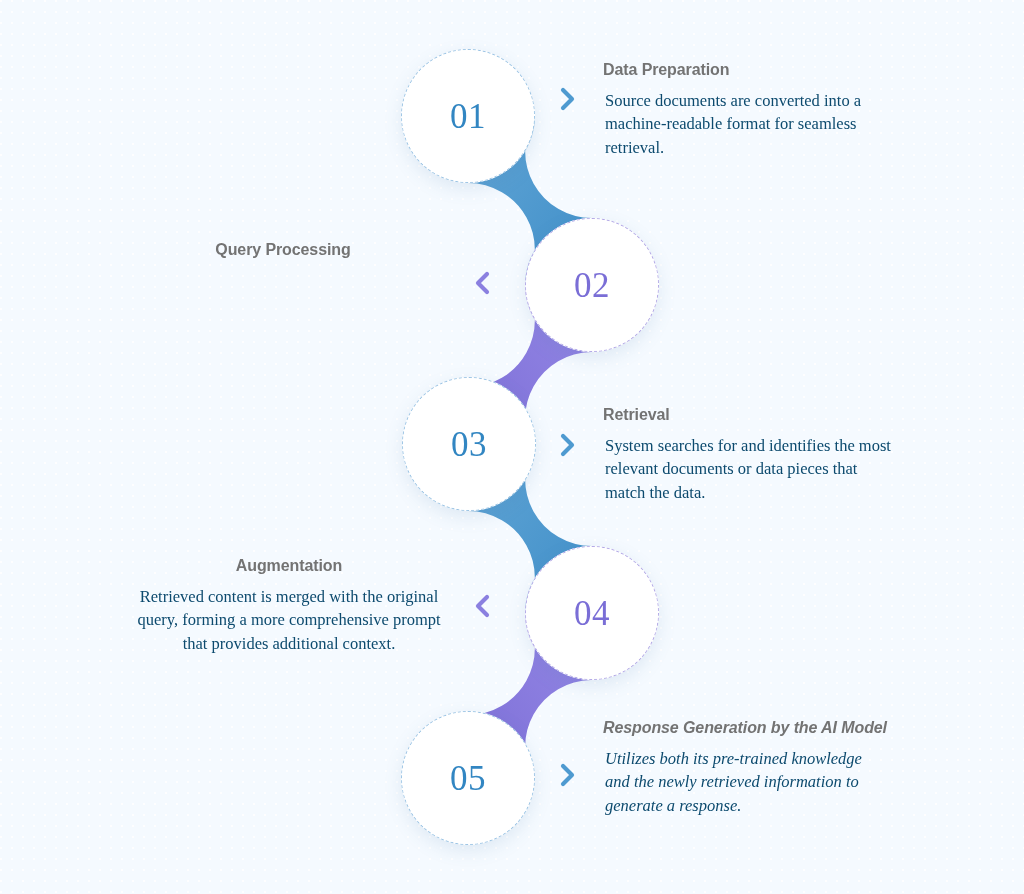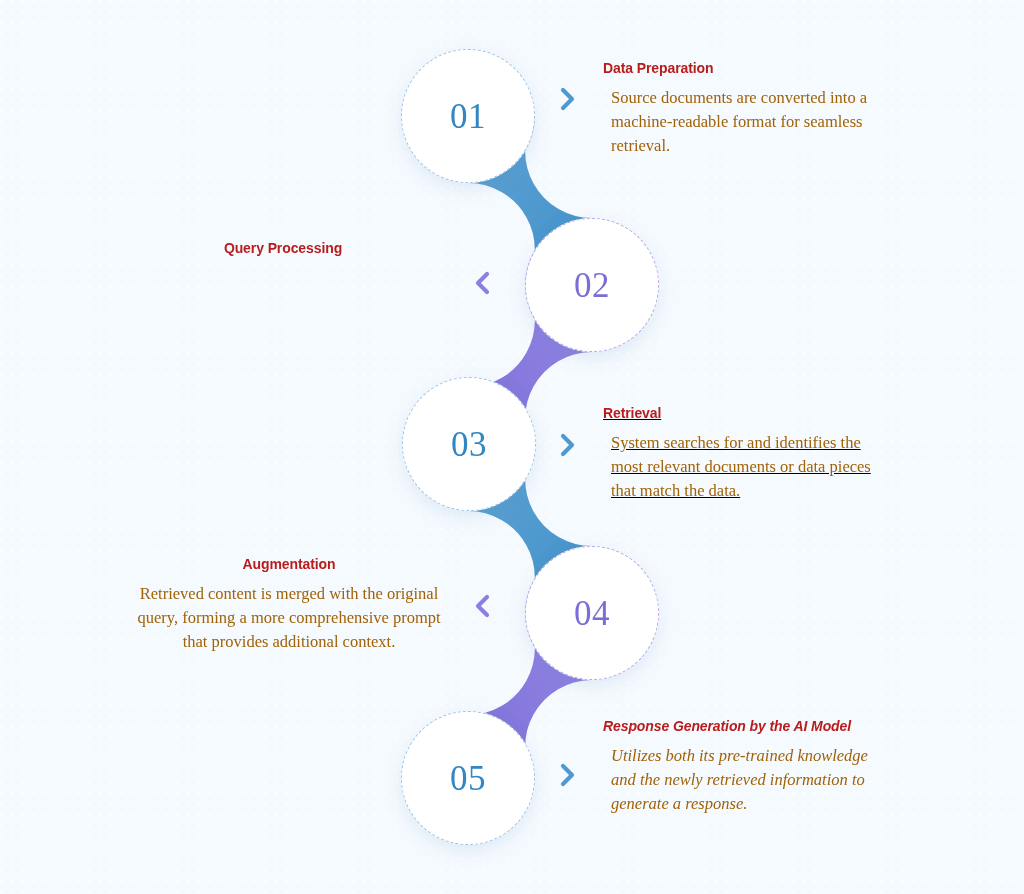--- a/index.html
+++ b/index.html
@@ -78,31 +78,31 @@
   }
 
   
   .block {
     position: absolute;
     z-index: 5;
   }
   .block .title {
     font-family: "Liberation Sans", sans-serif;
     font-weight: bold;
-    font-size: 14px;
-    color: #b91c1c;
+    font-size: 16px;
+    color: #737373;
     margin: 0 0 9px 0;
     line-height: 1.22;
     letter-spacing: -0.1px;
   }
   .block .desc {
     font-family: "Liberation Serif", serif;
     font-size: 16.5px;
-    color: #a16207;
-    margin: 8px;
+    color: #0c4a6e;
+    margin: 2px;
     line-height: 1.45;
   }
   .block.right { text-align: left; }
   .block.left  { text-align: center; }
 </style>
 </head>
 <body>
 
 <div id="texture"></div>
 
@@ -213,21 +213,21 @@
 
   <div class="block right" style="left:603px; top:60px; width:292px;">
     <p class="title">Data Preparation</p>
     <p class="desc">Source documents are converted into a machine-readable format for seamless retrieval.</p>
   </div>
 
   <div class="block left" style="left:123px; top:240px; width:320px;">
     <p class="title">Query Processing</p>
   </div>
 
-  <div class="block right" style="left:603px; top:405px; width:292px;text-decoration:underline;">
+  <div class="block right" style="left:603px; top:405px; width:292px;">
     <p class="title">Retrieval</p>
     <p class="desc">System searches for and identifies the most relevant documents or data pieces that match the data.</p>
   </div>
 
   <div class="block left" style="left:123px; top:556px; width:332px;">
     <p class="title">Augmentation</p>
     <p class="desc">Retrieved content is merged with the original query, forming a more comprehensive prompt that provides additional context.</p>
   </div>
 
   <div class="block right" style="left:603px; top:718px; width:286px;font-style:italic;">

